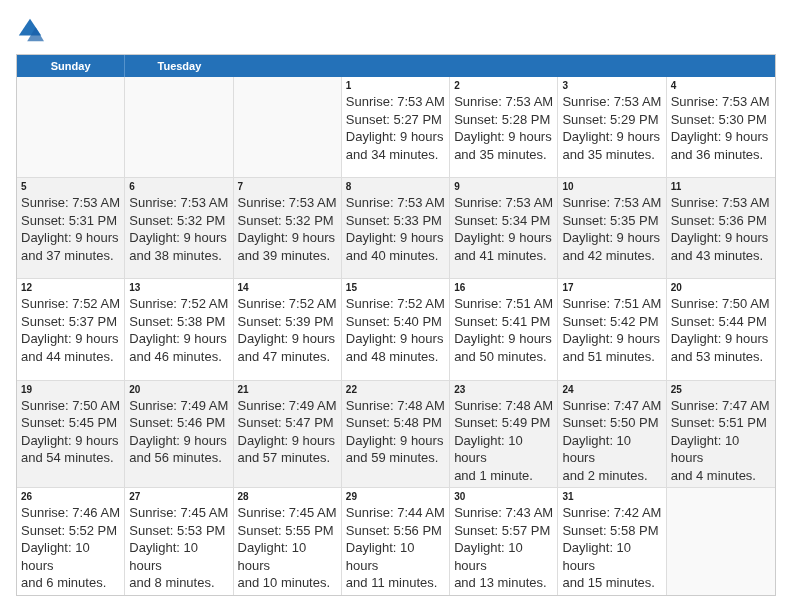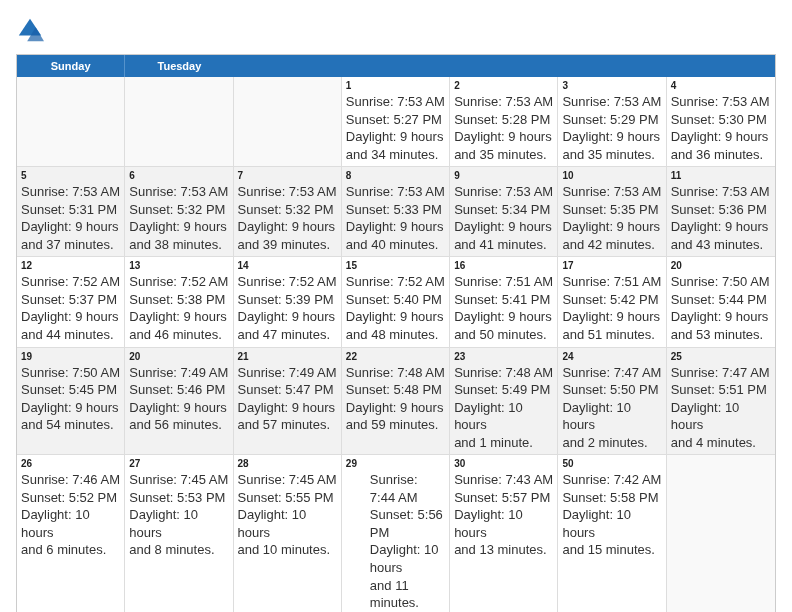--- a/index.html
+++ b/index.html
@@ -345,34 +345,34 @@
           </div>
           <div class="cal-cell">
             <div class="day-num">28</div>
             <div class="day-info" style="white-space: pre-line;">Sunrise: 7:45 AM
 Sunset: 5:55 PM
 Daylight: 10 hours
 and 10 minutes.</div>
           </div>
           <div class="cal-cell">
             <div class="day-num">29</div>
-            <div class="day-info" style="white-space: pre-line; margin-left: 24px;">Sunrise: 7:44 AM
+            <div class="day-info" style="white-space: pre-line;">Sunrise: 7:44 AM
 Sunset: 5:56 PM
 Daylight: 10 hours
 and 11 minutes.</div>
           </div>
           <div class="cal-cell">
             <div class="day-num">30</div>
             <div class="day-info" style="white-space: pre-line;">Sunrise: 7:43 AM
 Sunset: 5:57 PM
 Daylight: 10 hours
 and 13 minutes.</div>
           </div>
           <div class="cal-cell">
-            <div class="day-num">50</div>
+            <div class="day-num">31</div>
             <div class="day-info" style="white-space: pre-line;">Sunrise: 7:42 AM
 Sunset: 5:58 PM
 Daylight: 10 hours
 and 15 minutes.</div>
           </div>
           <div class="cal-cell empty"></div>
         </div>
       </div>
   </div>
 </div>

